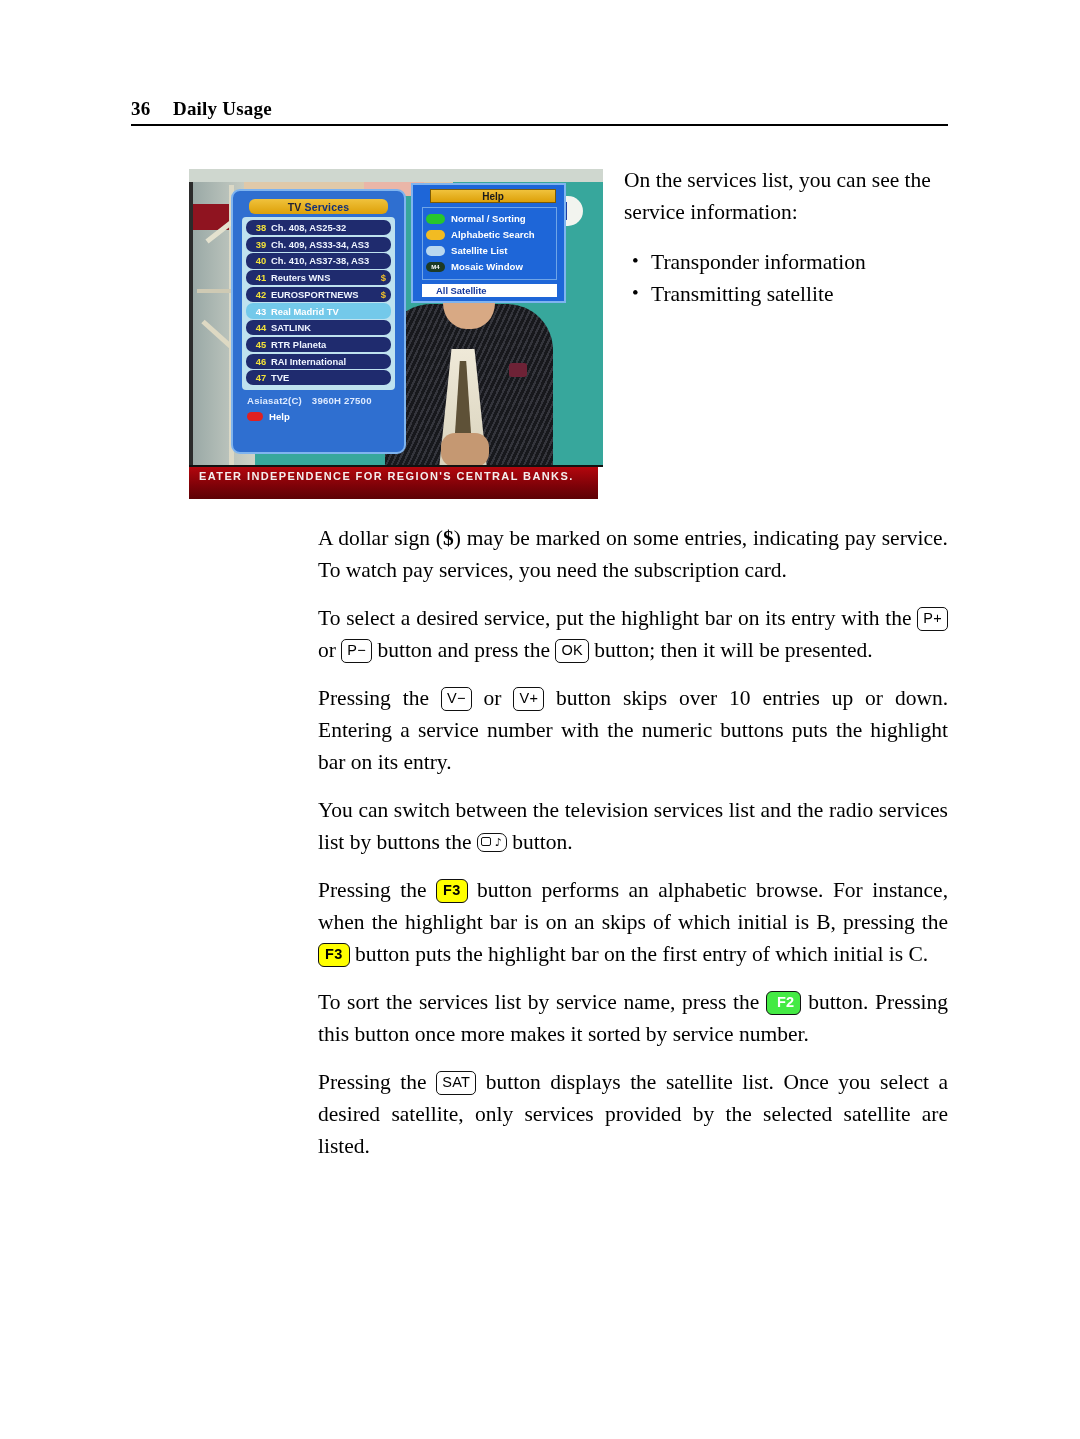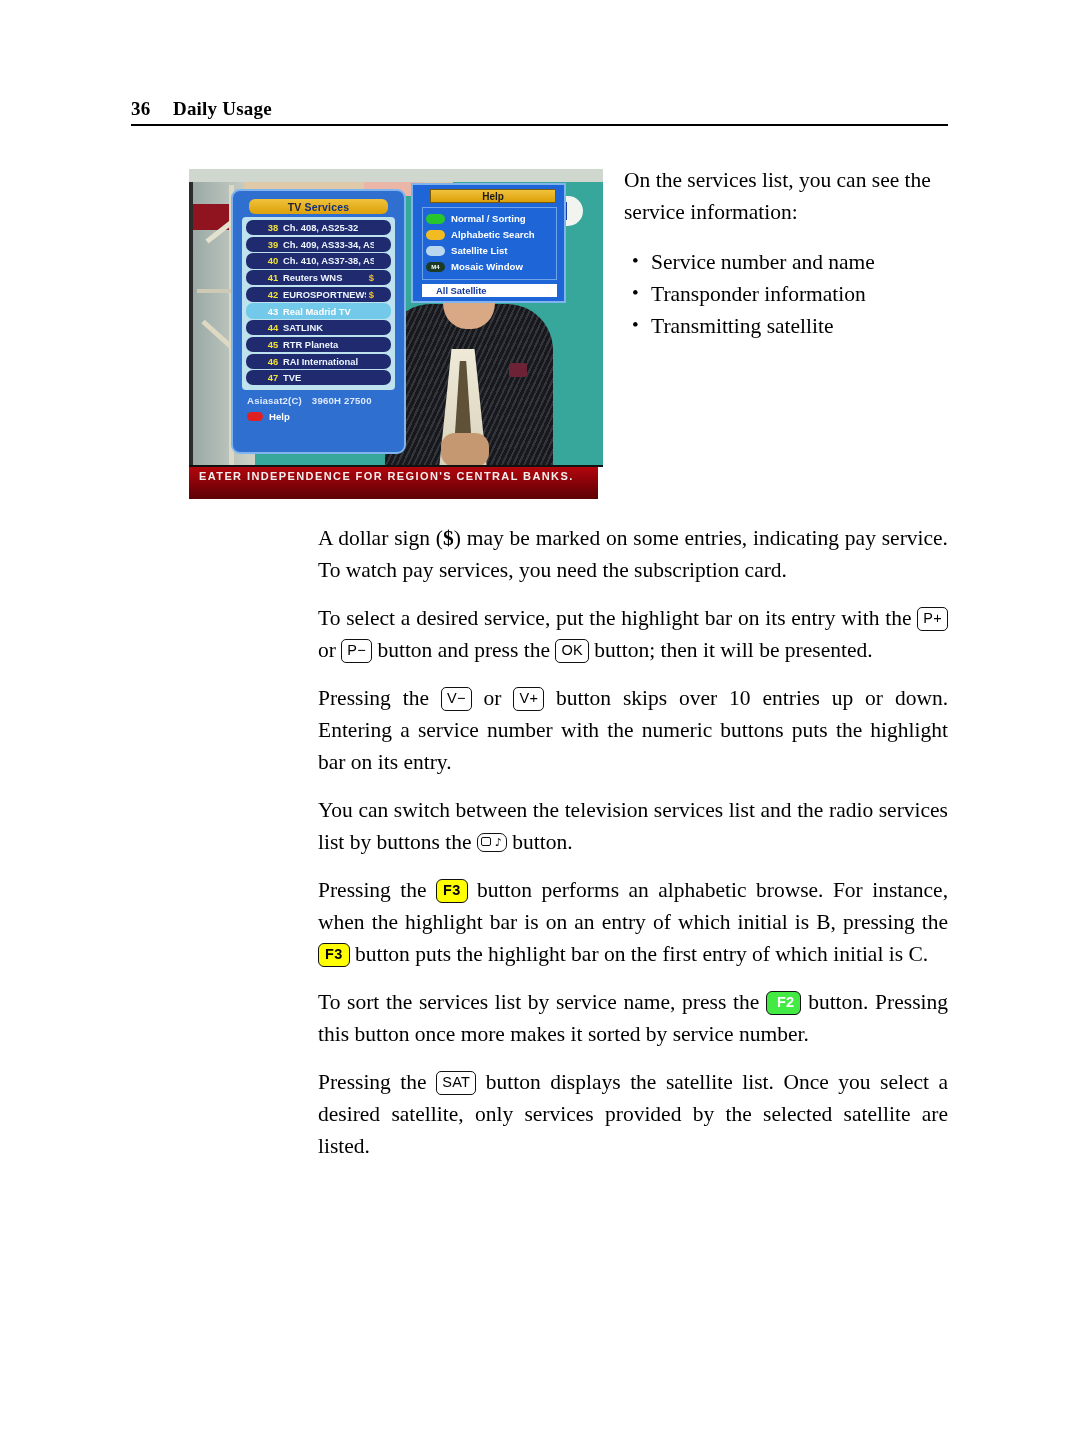--- a/index.html
+++ b/index.html
@@ -209,21 +209,21 @@
     border-radius: 4px;
     padding: 3px 4px;
   }
   .osd-row {
     display: flex;
     align-items: center;
     height: 15.2px;
     margin-bottom: 1.5px;
     background: #1f2b6e;
     border-radius: 7px;
-    padding: 0 17px;
+    padding: 0 5px;
     box-sizing: border-box;
     font-family: "Liberation Sans", sans-serif;
     font-size: 9.4px;
     font-weight: bold;
   }
   .osd-row.selected {
     background: #73c9ea;
   }
   .osd-row .num {
     width: 20px;
@@ -578,21 +578,20 @@
 
   <div class="tv-ticker">
     <div class="tv-ticker-txt">EATER INDEPENDENCE FOR REGION'S CENTRAL BANKS.</div>
     <div class="tv-ticker-edge"></div>
   </div>
 </div>
 
 <div class="intro-col">
   <p>On the services list, you can see the service information:</p>
   <ul class="intro-list" id="intro-bullets">
-      <li>Service number and name</li>
       <li>Transponder information</li>
       <li>Transmitting satellite</li>
     </ul>
 </div>
 
 <div class="body-col">
 
   <p>
     <span>A dollar sign (</span><span class="dollar-b">$</span><span>) may be marked on some entries, indicating pay service. To watch pay services, you need the subscription card.</span>
   </p>
@@ -617,21 +616,21 @@
 
   <p>
     <span>You can switch between the television services list and the radio services list by buttons the</span>
     <span class="key-icon"><span class="scr"></span><span class="note">♪</span></span>
     <span>button.</span>
   </p>
 
   <p>
     <span>Pressing the</span>
     <span class="key f3">F3</span>
-    <span>button performs an alphabetic browse.  For instance, when the highlight bar is on an entry of which initial is B, pressing the</span>
+    <span>button performs an alphabetic browse.  For instance, when the highlight bar is on an skips of which initial is B, pressing the</span>
     <span class="key f3">F3</span>
     <span>button puts the highlight bar on the first entry of which initial is C.</span>
   </p>
 
   <p>
     <span>To sort the services list by service name, press the</span>
     <span class="key f2">F2</span>
     <span>button. Pressing this button once more makes it sorted by service number.</span>
   </p>
 

